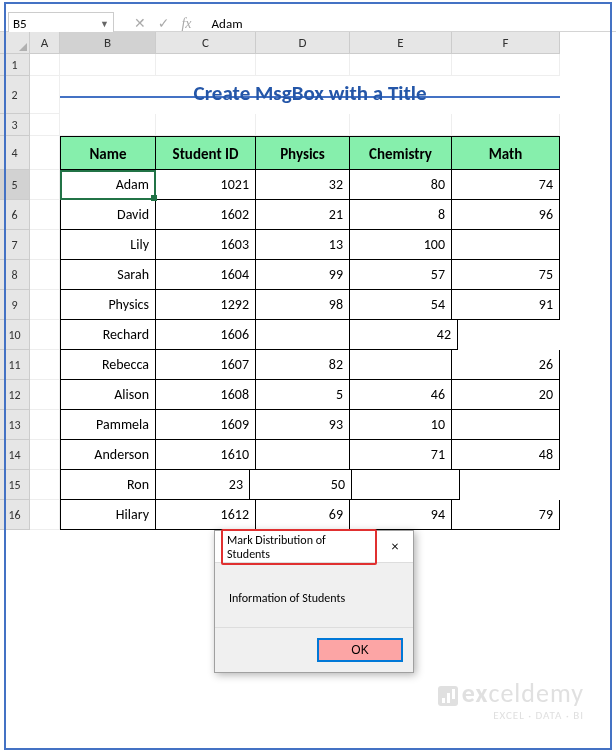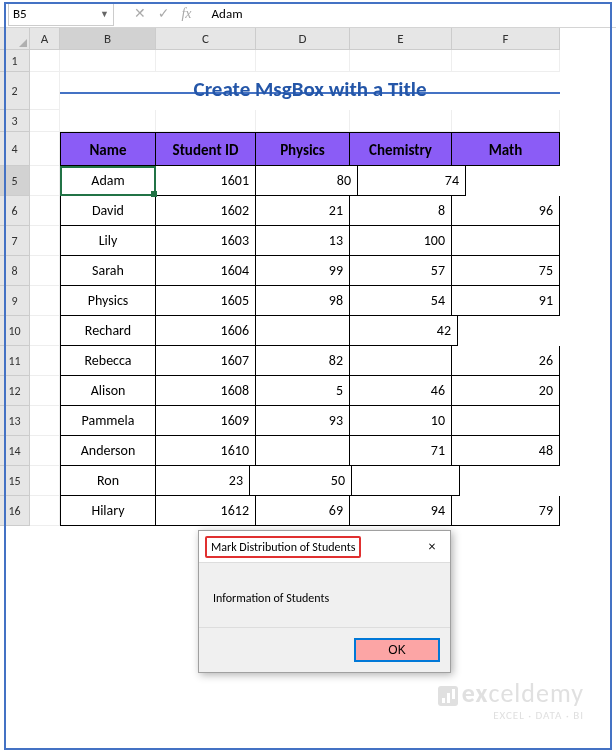--- a/index.html
+++ b/index.html
@@ -1,18 +1,18 @@
 <!DOCTYPE html>
 <html><head>
   <meta charset="utf-8">
   <style>
     * { box-sizing: border-box; margin: 0; padding: 0; }
     body { font-family: Calibri, 'Segoe UI', sans-serif; font-size: 14px; background: #fff; width: 616px; height: 754px; position: relative; overflow: hidden; }
     
-    .formula-bar { height: 28px; border-bottom: 1px solid #d4d4d4; display: flex; align-items: center; background: #fff; }
+    .formula-bar { height: 16px; border-bottom: 1px solid #d4d4d4; display: flex; align-items: center; background: #fff; margin-top: 16px; }
     .name-box { width: 106px; height: 24px; border: 1px solid #ccc; margin-left: 8px; display: flex; align-items: center; padding: 0 4px; font-size: 13px; background: #fff; }
     .name-box-text { flex: 1; }
     .name-box-arrow { color: #666; font-size: 9px; }
     .fx-area { display: flex; align-items: center; gap: 12px; margin-left: 20px; color: #aaa; font-size: 14px; }
     .fx-icon { font-style: italic; font-family: 'Times New Roman', serif; }
     .formula-input { margin-left: 20px; font-size: 13px; color: #000; }
     
     .sheet-area { position: relative; }
     .corner-cell { position: absolute; left: 0; top: 0; width: 30px; height: 22px; background: #e6e6e6; border-right: 1px solid #ccc; border-bottom: 1px solid #ccc; }
     .corner-tri { position: absolute; right: 2px; bottom: 2px; width: 0; height: 0; border-left: 8px solid transparent; border-bottom: 8px solid #b0b0b0; }
@@ -40,33 +40,33 @@
     .cell.ca { width: 30px; }
     .cell.cb { width: 96px; }
     .cell.cc { width: 100px; }
     .cell.cd { width: 94px; }
     .cell.ce { width: 102px; }
     .cell.cf { width: 108px; }
     
     .title-row { height: 38px; }
     .title-cell { width: 500px; text-align: center; color: #2456a8; font-size: 21px; font-weight: bold; line-height: 34px; border-bottom: 2.5px solid #4472c4; border-right: none; }
     
-    .hdr-row .cell { height: 34px; line-height: 34px; background: #8b5cf6; font-weight: bold; text-align: center; font-size: 15px; border: 1px solid #000; }
+    .hdr-row .cell { height: 34px; line-height: 34px; background: #86efac; font-weight: bold; text-align: center; font-size: 15px; border: 1px solid #000; }
     .data-row .cell { height: 30px; line-height: 30px; border: 1px solid #000; padding: 0 6px; font-size: 14px; }
-    .data-row .cb { text-align: center; }
+    .data-row .cb { text-align: right; }
     .data-row .cc, .data-row .cd, .data-row .ce, .data-row .cf { text-align: right; }
     
     .data-row .cell, .hdr-row .cell { border-right: 1px solid #000; border-bottom: 1px solid #000; border-left: none; border-top: none; }
     .hdr-row .cb, .data-row .cb { border-left: 1px solid #000; }
     .hdr-row .cell { border-top: 1px solid #000; }
     
     .active-cell { position: absolute; border: 2px solid #217346; pointer-events: none; z-index: 5; }
     .active-cell::after { content: ''; position: absolute; right: -3px; bottom: -3px; width: 6px; height: 6px; background: #217346; }
     
-    .msgbox { position: absolute; left: 198px; top: 530px; width: 253px; background: #f0f0f0; border: 1px solid #a0a0a0; box-shadow: 2px 2px 8px rgba(0,0,0,0.3); z-index: 20; }
+    .msgbox { position: absolute; left: 214px; top: 530px; width: 200px; background: #f0f0f0; border: 1px solid #a0a0a0; box-shadow: 2px 2px 8px rgba(0,0,0,0.3); z-index: 20; }
     .msgbox-titlebar { height: 32px; display: flex; align-items: center; background: #fff; border-bottom: 1px solid #ddd; }
     .msgbox-title-hl { border: 2.5px solid #e03030; padding: 2px 4px; margin-left: 6px; font-size: 12px; border-radius: 2px; }
     .msgbox-close { margin-left: auto; width: 36px; text-align: center; font-size: 14px; }
     .msgbox-body { padding: 28px 14px 22px; font-size: 12px; }
     .msgbox-footer { background: #f0f0f0; padding: 10px; display: flex; justify-content: flex-end; border-top: 1px solid #ddd; }
     .msgbox-ok { width: 86px; height: 24px; background: #fca5a5; border: 2px solid #0078d7; font-size: 12px; cursor: pointer; }
     
     .watermark { position: absolute; right: 32px; bottom: 32px; text-align: right; color: #e0e0e0; z-index: 1; }
     .wm-main { font-size: 26px; font-weight: 300; letter-spacing: 1px; }
     .wm-ex { font-weight: bold; }
@@ -154,21 +154,22 @@
       <div class="cell cb">Name</div>
       <div class="cell cc">Student ID</div>
       <div class="cell cd">Physics</div>
       <div class="cell ce">Chemistry</div>
       <div class="cell cf">Math</div>
     </div>
     <div id="data-rows">
         <div class="row data-row">
           <div class="cell ca" style="border:none;border-right:1px solid #eee;border-bottom:1px solid #eee"></div>
     <div class="cell cb">Adam</div>
-    <div class="cell cc">1601</div>
+    <div class="cell cc">1021</div>
+    <div class="cell cd">32</div>
     <div class="cell ce">80</div>
     <div class="cell cf">74</div>
         </div>
         <div class="row data-row">
           <div class="cell ca" style="border:none;border-right:1px solid #eee;border-bottom:1px solid #eee"></div>
     <div class="cell cb">David</div>
     <div class="cell cc">1602</div>
     <div class="cell cd">21</div>
     <div class="cell ce">8</div>
     <div class="cell cf">96</div>
@@ -185,21 +186,21 @@
           <div class="cell ca" style="border:none;border-right:1px solid #eee;border-bottom:1px solid #eee"></div>
     <div class="cell cb">Sarah</div>
     <div class="cell cc">1604</div>
     <div class="cell cd">99</div>
     <div class="cell ce">57</div>
     <div class="cell cf">75</div>
         </div>
         <div class="row data-row">
           <div class="cell ca" style="border:none;border-right:1px solid #eee;border-bottom:1px solid #eee"></div>
     <div class="cell cb">Physics</div>
-    <div class="cell cc">1605</div>
+    <div class="cell cc">1292</div>
     <div class="cell cd">98</div>
     <div class="cell ce">54</div>
     <div class="cell cf">91</div>
         </div>
         <div class="row data-row">
           <div class="cell ca" style="border:none;border-right:1px solid #eee;border-bottom:1px solid #eee"></div>
     <div class="cell cb">Rechard</div>
     <div class="cell cc">1606</div>
     <div class="cell cd"></div>
     <div class="cell cf">42</div>

